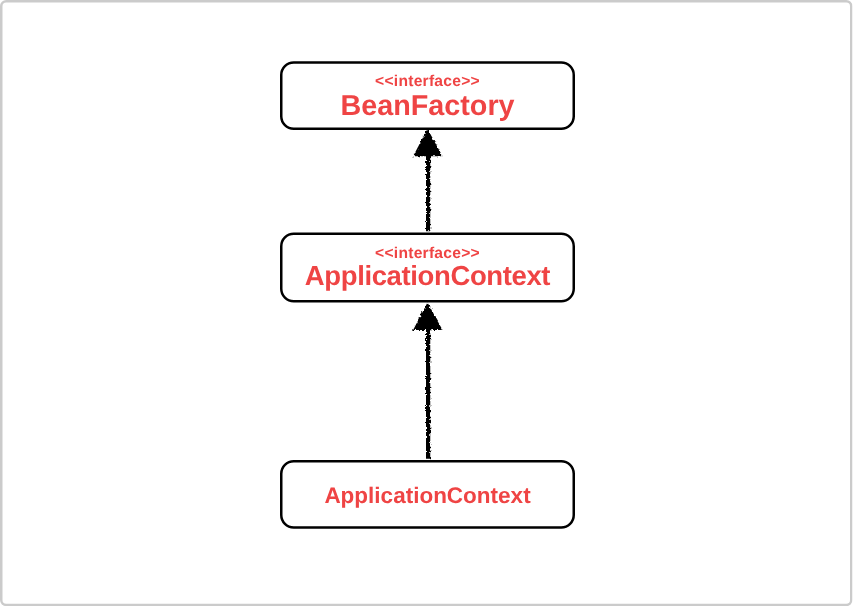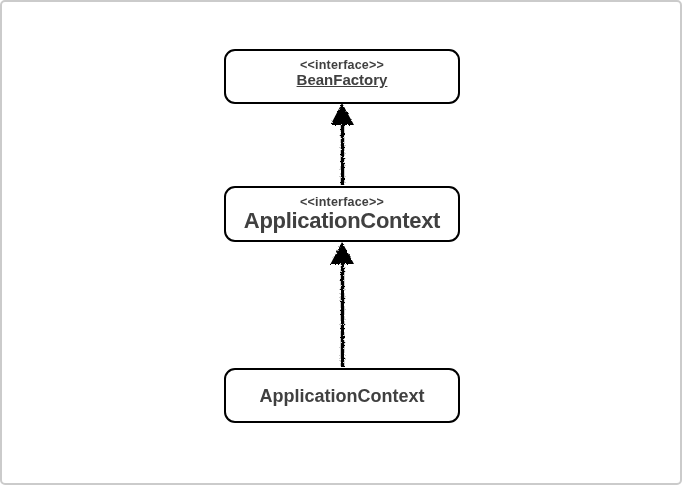--- a/index.html
+++ b/index.html
@@ -28,39 +28,39 @@
   }
   .node {
     position: absolute;
     left: 222px;
     width: 236px;
     box-sizing: border-box;
     background: #ffffff;
     border: 2.5px solid #000000;
     border-radius: 11px;
     text-align: center;
-    color: #404040;
+    color: #ef4444;
   }
   .node-top    { top: 47px;  height: 55px; padding-top: 7px; }
   .node-middle { top: 184px; height: 56px; padding-top: 7px; }
   .node-bottom {
     top: 366px; height: 55px;
     display: flex; flex-direction: column; justify-content: center;
   }
   .stereotype {
     font-size: 12.5px;
     font-weight: 700;
     letter-spacing: 0.2px;
     line-height: 14px;
   }
   .node-title {
     font-weight: 700;
     line-height: 1.1;
   }
-  .node-top .node-title    { font-size: 15px; text-decoration: underline; }
+  .node-top .node-title    { font-size: 23px; }
   .node-middle .node-title { font-size: 22px; letter-spacing: -0.3px; }
   .node-bottom .title-line {
     font-size: 18px;
     font-weight: 700;
     line-height: 22px;
   }
 </style>
 </head>
 <body>
 

